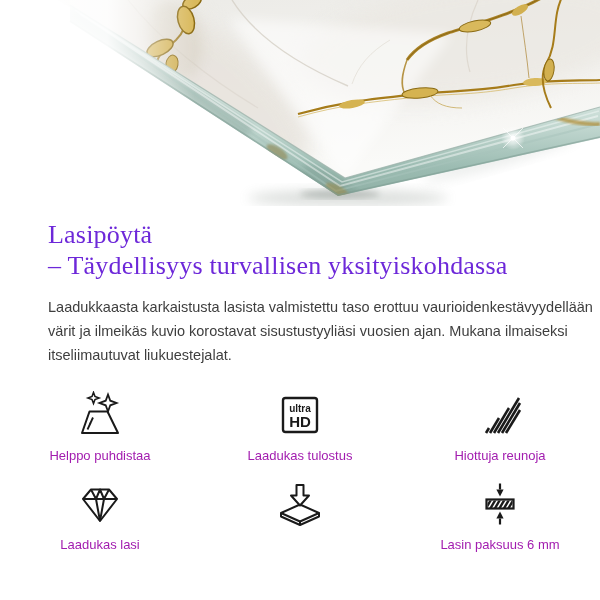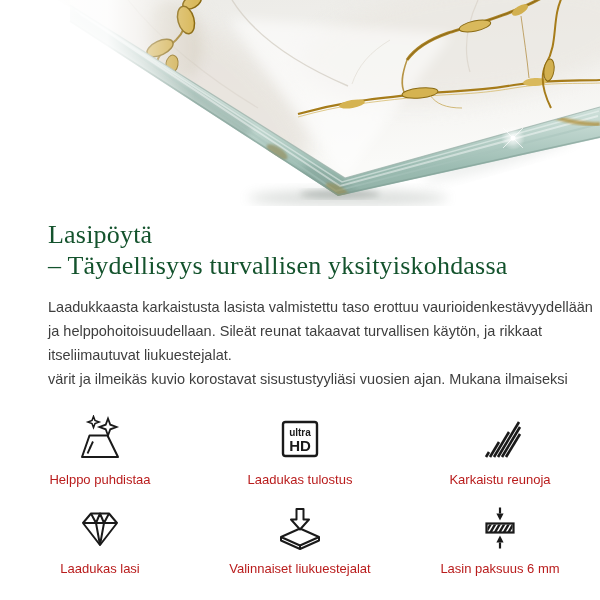--- a/index.html
+++ b/index.html
@@ -1,27 +1,27 @@
 <!DOCTYPE html>
 <html><head>
 <meta charset="utf-8">
 <style>
   html,body{margin:0;padding:0;background:#fff;}
   .page{position:relative;width:600px;height:600px;background:#fff;overflow:hidden;
         font-family:"Liberation Sans",sans-serif;}
   .hero{width:600px;height:206px;overflow:hidden;}
   .content{padding:14px 48px 0 48px;}
   .title{margin:0;font-family:"Liberation Serif","DejaVu Serif",serif;
-         font-weight:400;font-size:26px;line-height:1.18;color:#14532d;letter-spacing:.2px;}
+         font-weight:400;font-size:26px;line-height:1.18;color:#6d28d9;letter-spacing:.2px;}
   .desc{margin:14px 0 0 0;font-size:14.5px;line-height:24px;color:#3e3e3e;}
   .desc span{display:block;white-space:nowrap;}
   .features{margin-top:24px;display:grid;grid-template-columns:1fr 1fr 1fr;row-gap:16px;width:600px;}
   .feature{display:flex;flex-direction:column;align-items:center;}
   .icon{height:48px;display:flex;align-items:center;justify-content:center;margin-bottom:8px;}
-  .flabel{font-size:13px;line-height:17px;color:#b91c1c;}
+  .flabel{font-size:13px;line-height:17px;color:#a21caf;}
 </style>
 </head>
 <body>
 
 <div class="page">
 
   <div class="hero">
     <svg width="600" height="206" viewBox="0 0 600 206">
       <defs>
         <linearGradient id="marbleG" x1="0" y1="0" x2="0.25" y2="1">
@@ -134,23 +134,22 @@
 
       <rect x="0" y="0" width="195" height="206" fill="url(#fadeL)"></rect>
     </svg>
   </div>
 
   <div class="content">
     <h1 class="title"><span>Lasipöytä</span><br>
       <span>– Täydellisyys turvallisen yksityiskohdassa</span></h1>
     <p class="desc">
       <span>Laadukkaasta karkaistusta lasista valmistettu taso erottuu vaurioidenkestävyydellään</span>
-      <span>ja helppohoitoisuudellaan. Sileät reunat takaavat turvallisen käytön, ja rikkaat</span>
+      <span>värit ja ilmeikäs kuvio korostavat sisustustyyliäsi vuosien ajan. Mukana ilmaiseksi</span>
       <span>itseliimautuvat liukuestejalat.</span>
-      <span>värit ja ilmeikäs kuvio korostavat sisustustyyliäsi vuosien ajan. Mukana ilmaiseksi</span>
     </p>
   </div>
 
   <div class="features">
 
     <div class="feature">
       <div class="icon">
         <svg width="48" height="48" viewBox="0 0 48 48" fill="none" stroke="#1a1a1a">
           <path d="M13.5,20.5 L31.5,20.5 L42,42 L6,42 Z" stroke-width="2" stroke-linejoin="round"></path>
           <line x1="14" y1="33" x2="17" y2="26.5" stroke-width="1.8"></line>
@@ -177,21 +176,21 @@
       <div class="icon">
         <svg width="48" height="48" viewBox="0 0 48 48" stroke="#1a1a1a" stroke-width="2.6">
           <line x1="10" y1="42" x2="13" y2="37"></line>
           <line x1="14" y1="42" x2="23" y2="27"></line>
           <line x1="18" y1="42" x2="33" y2="17"></line>
           <line x1="22" y1="42" x2="43" y2="7"></line>
           <line x1="26" y1="42" x2="44" y2="12"></line>
           <line x1="30" y1="42" x2="44" y2="19"></line>
         </svg>
       </div>
-      <div class="flabel">Karkaistu reunoja</div>
+      <div class="flabel">Hiottuja reunoja</div>
     </div>
 
     <div class="feature">
       <div class="icon">
         <svg width="48" height="48" viewBox="0 0 48 48" fill="none" stroke="#1a1a1a" stroke-width="2" stroke-linejoin="round">
           <path d="M15,9.5 L33,9.5 L41,19 L24,41 L7,19 Z"></path>
           <line x1="7" y1="19" x2="41" y2="19"></line>
           <path d="M15,9.5 L20,19 L24,9.5 L28,19 L33,9.5"></path>
           <path d="M20,19 L24,41 M28,19 L24,41"></path>
         </svg>
@@ -201,21 +200,20 @@
 
     <div class="feature">
       <div class="icon">
         <svg width="48" height="48" viewBox="0 0 48 48" fill="none" stroke="#1a1a1a" stroke-width="2" stroke-linejoin="round">
           <path d="M24,24.5 L43,33 L24,41.5 L5,33 Z"></path>
           <path d="M5,33 L5,36.5 L24,45 L43,36.5 L43,33"></path>
           <line x1="24" y1="41.5" x2="24" y2="45"></line>
           <path d="M20.5,5 h7 v10.5 h5.5 l-9,10 -9,-10 h5.5 Z" fill="#fff"></path>
         </svg>
       </div>
-      <div class="flabel">Valinnaiset liukuestejalat</div>
     </div>
 
     <div class="feature">
       <div class="icon">
         <svg width="48" height="48" viewBox="0 0 48 48">
           <defs>
               <clipPath id="barClip">
                 <rect x="11.5" y="20.5" width="25" height="7.5"></rect>
               </clipPath>
             </defs>

